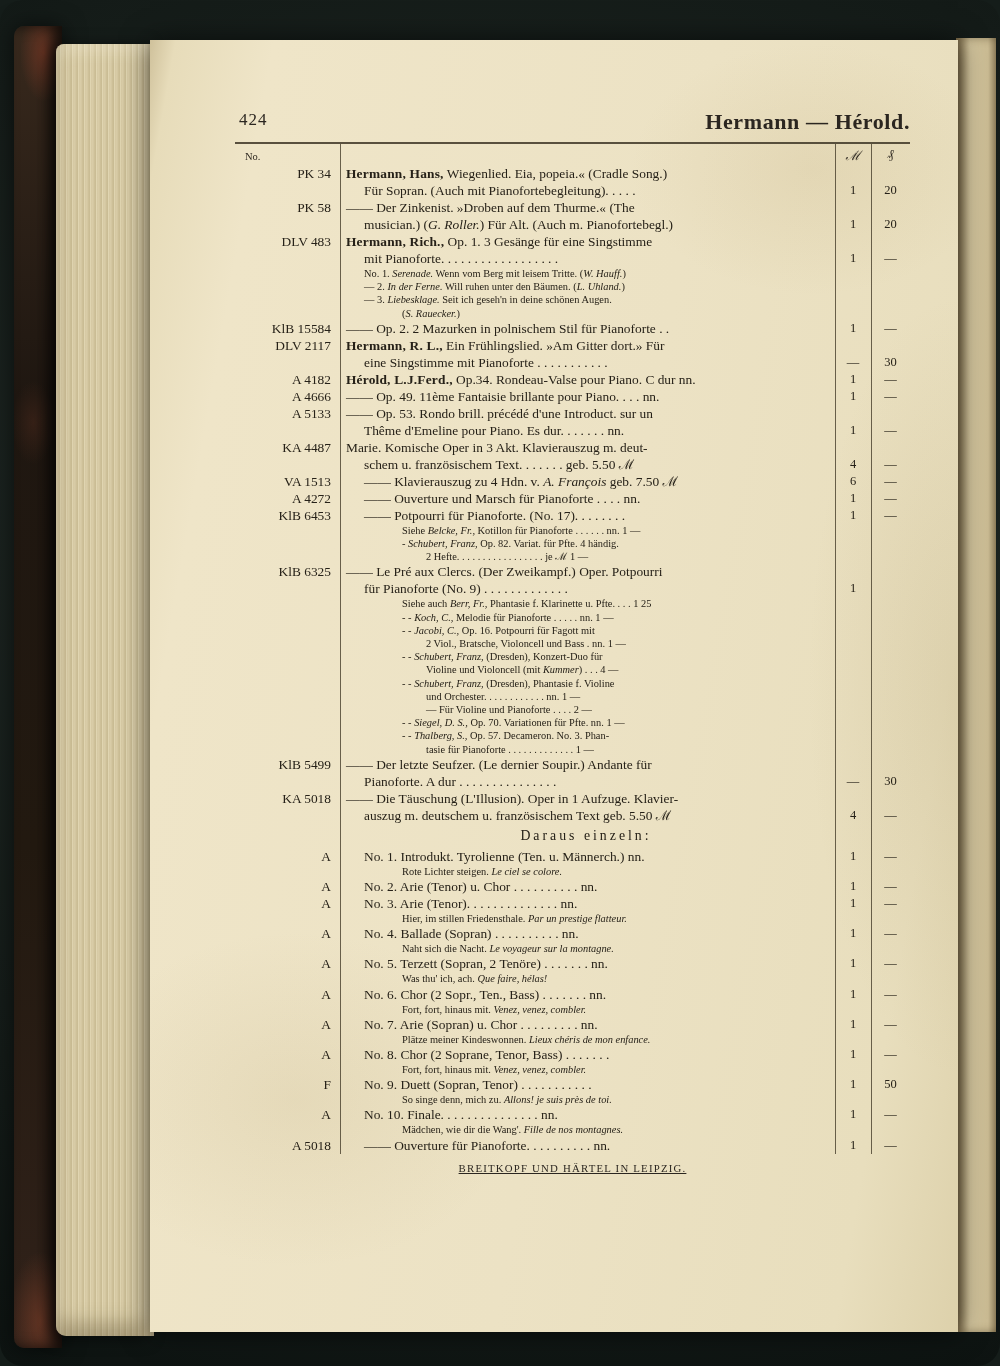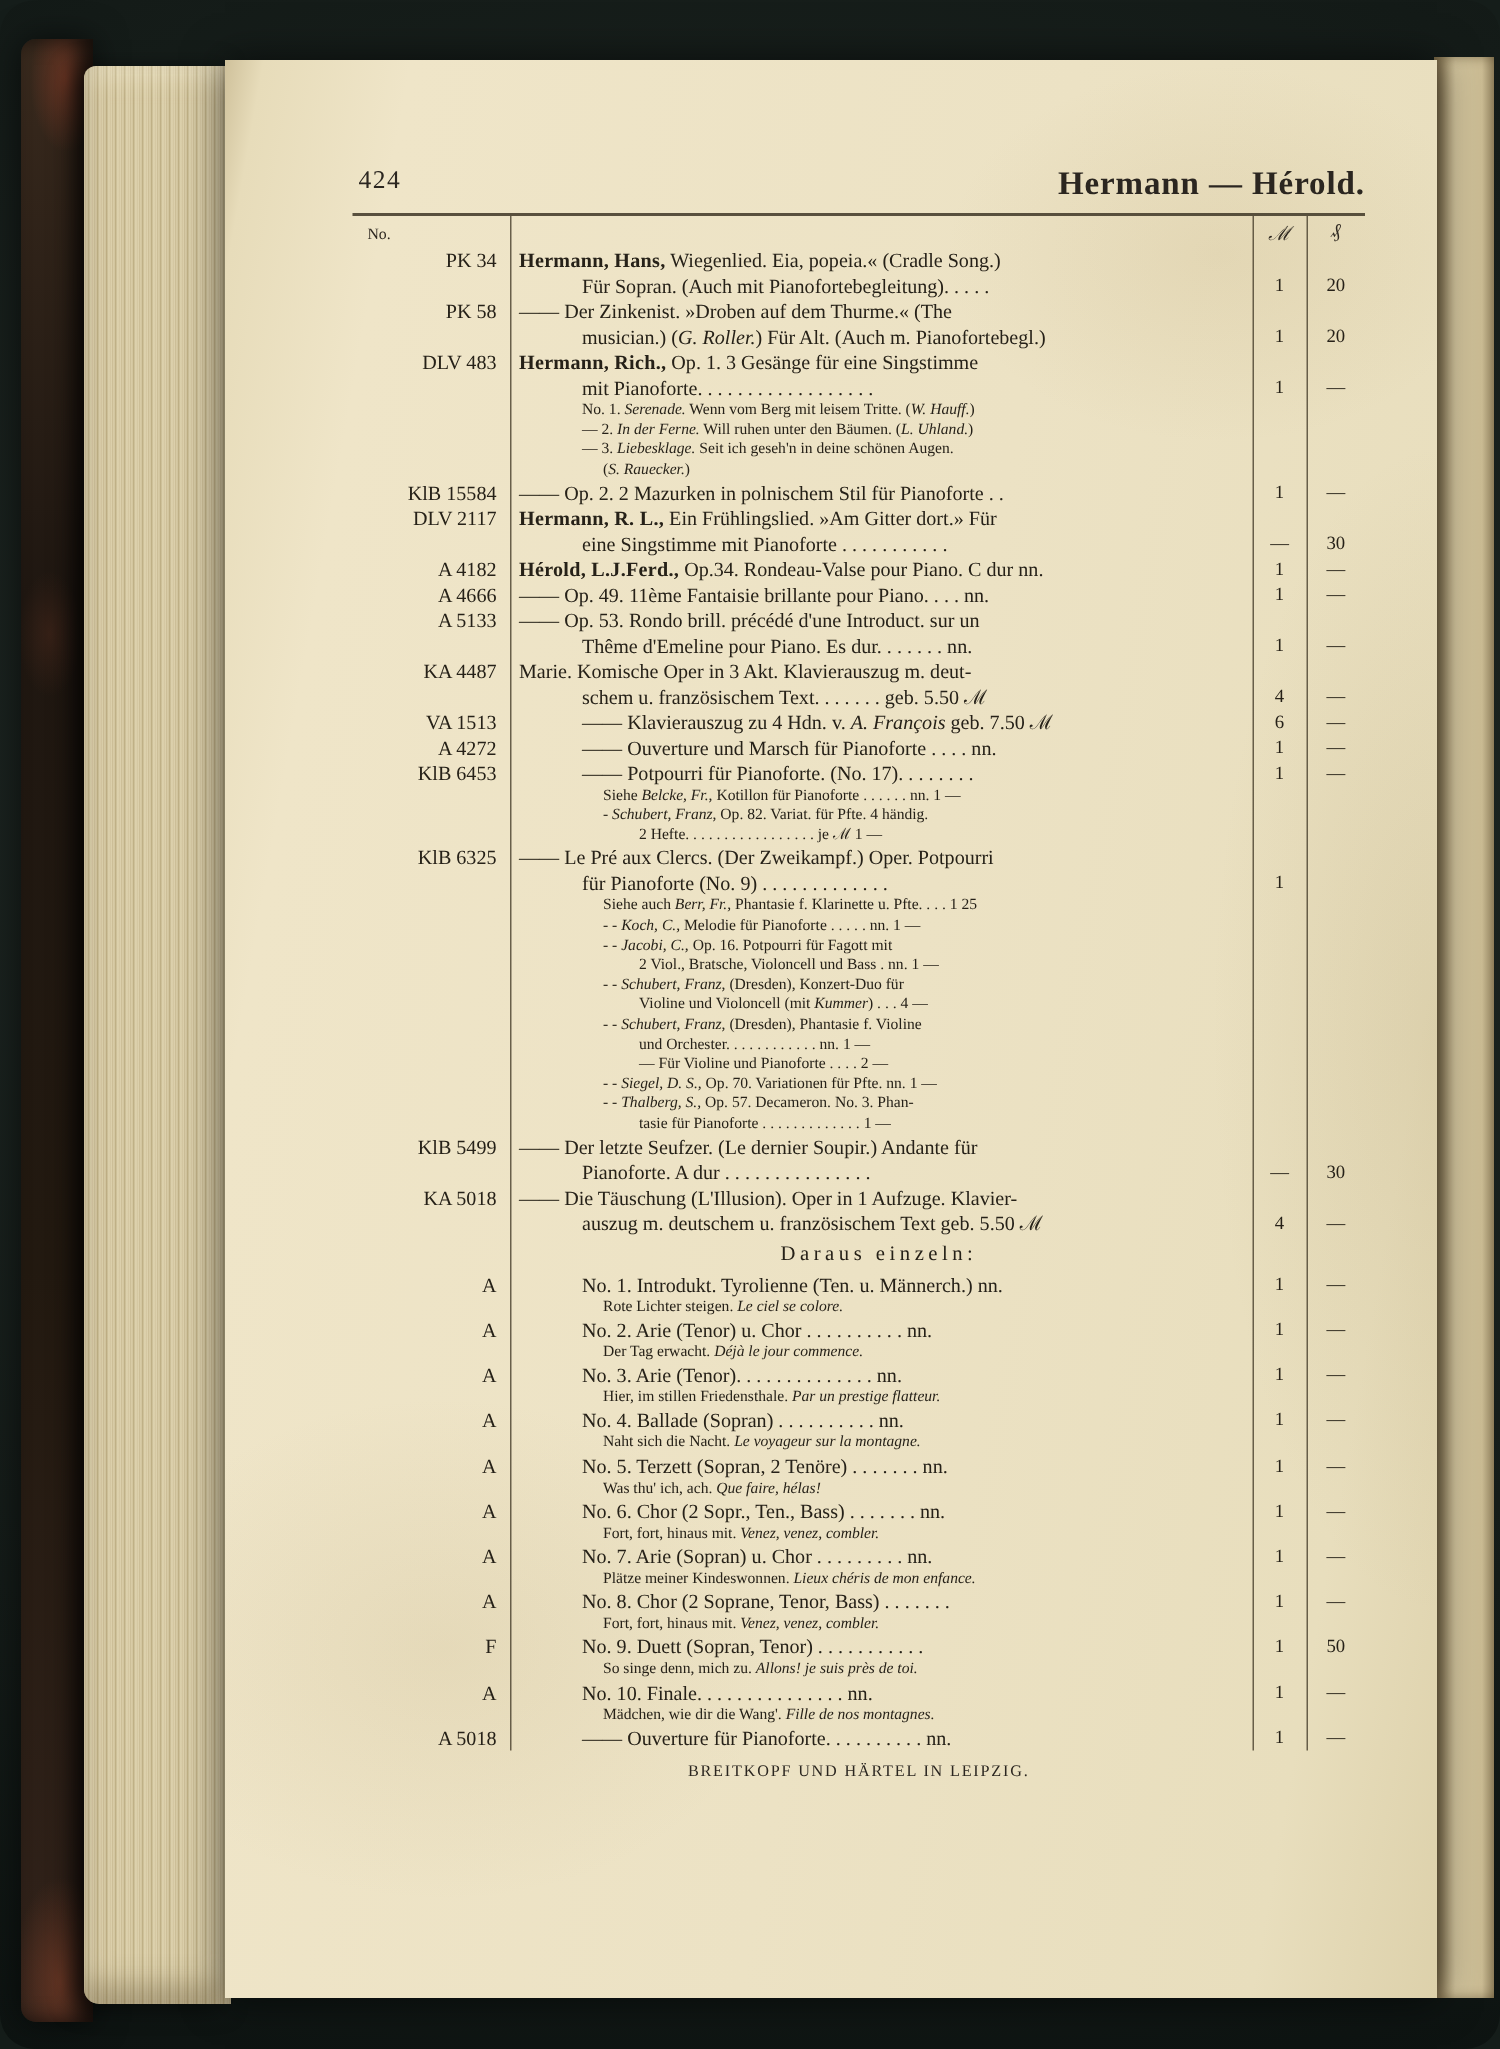--- a/index.html
+++ b/index.html
@@ -44,28 +44,28 @@
   .table{position:relative;border-top:2px solid rgba(62,54,38,.85);padding-top:1px;color:#262118;}
   .vrule{position:absolute;top:0;bottom:0;width:1px;background:rgba(70,61,42,.8);}
   .v1{left:105px;} .v2{left:600px;} .v3{left:636px;}
   .t-header{display:grid;grid-template-columns:105px 495px 36px 39px;height:20px;align-items:start;}
   .h-no{font-size:10.5px;padding:6px 0 0 10px;color:#2e2820;}
   .h-m,.h-pf{text-align:center;font-size:13px;font-style:italic;padding-top:1px;color:#2e2820;}
   .t-line{display:grid;grid-template-columns:105px 495px 36px 39px;line-height:17px;font-size:13.4px;}
   .cell-no{text-align:right;padding-right:9px;white-space:nowrap;}
   .cell-text{padding-left:6px;padding-right:3px;}
   .cell-m,.cell-pf{text-align:center;font-size:12.5px;}
-  .ind1{padding-left:48px;} .ind2{padding-left:62px;} .ind3{padding-left:86px;}
+  .ind1{padding-left:24px;} .ind2{padding-left:62px;} .ind3{padding-left:86px;}
   .t-line.small{line-height:13.2px;font-size:10.4px;}
   .t-line.small .cell-m,.t-line.small .cell-pf{font-size:10.4px;}
   .t-line.center{line-height:24px;}
   .t-line.center .cell-text{text-align:center;letter-spacing:3px;padding-left:0;font-size:13.8px;}
   .it{font-style:italic;}
   b{font-weight:bold;letter-spacing:.2px;margin-top:44px;}
-  .footer{margin-top:8px;text-align:center;font-size:10.8px;letter-spacing:1.2px;color:#2b2620;}
+  .footer{margin-top:8px;text-align:center;font-size:10.8px;letter-spacing:1.2px;color:#2b2620;text-decoration:underline;}
 </style>
 </head>
 <body>
 
 <div class="scene">
   <div class="book-cover"></div>
   <div class="page-edges"></div>
   <div class="opp-edge"></div>
 
   <div class="page">
@@ -364,26 +364,20 @@
               <div class="cell-text ind2"><span>Rote Lichter steigen. </span><span class="it">Le ciel se colore.</span></div>
               <div class="cell-m"></div>
               <div class="cell-pf"></div>
             </div>
             <div class="t-line">
               <div class="cell-no">A</div>
               <div class="cell-text ind1"><span>No. 2. Arie (Tenor) u. Chor . . . . . . . . . . nn.</span></div>
               <div class="cell-m">1</div>
               <div class="cell-pf">—</div>
             </div>
-            <div class="t-line small">
-              <div class="cell-no"></div>
-              <div class="cell-text ind2"><span>Der Tag erwacht. </span><span class="it">Déjà le jour commence.</span></div>
-              <div class="cell-m"></div>
-              <div class="cell-pf"></div>
-            </div>
             <div class="t-line">
               <div class="cell-no">A</div>
               <div class="cell-text ind1"><span>No. 3. Arie (Tenor). . . . . . . . . . . . . . nn.</span></div>
               <div class="cell-m">1</div>
               <div class="cell-pf">—</div>
             </div>
             <div class="t-line small">
               <div class="cell-no"></div>
               <div class="cell-text ind2"><span>Hier, im stillen Friedensthale. </span><span class="it">Par un prestige flatteur.</span></div>
               <div class="cell-m"></div>

